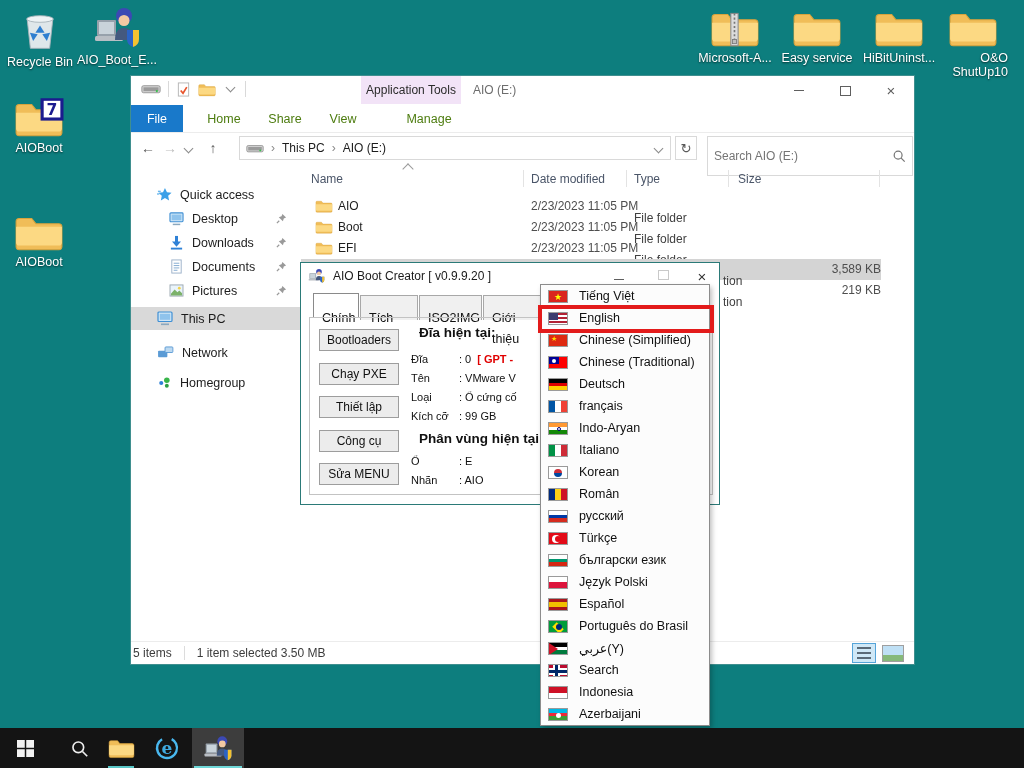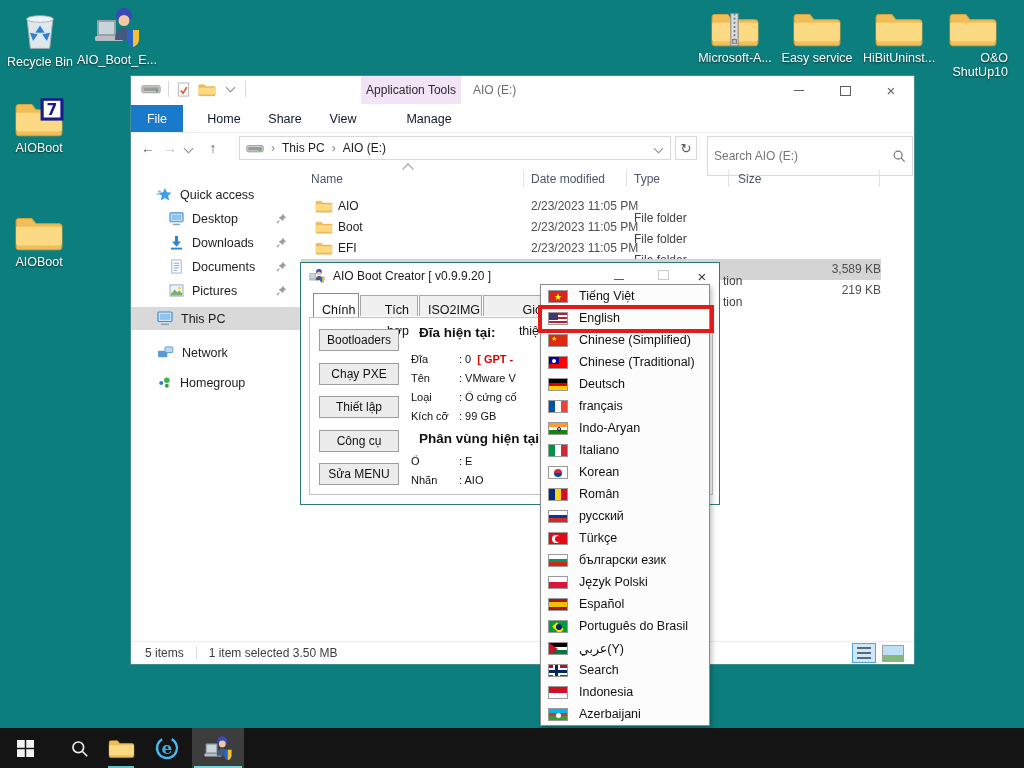--- a/index.html
+++ b/index.html
@@ -15,21 +15,21 @@
   .qat{position:absolute;left:10px;top:5px;display:flex;align-items:center;gap:7px}
   .qat .sep{width:1px;height:16px;background:#d9d9d9}
   .apptools{position:absolute;left:230px;top:0;width:100px;height:28px;background:#f2e3f7;color:#2b2b2b;font-size:12px;display:flex;align-items:center;justify-content:center}
   .win-title{position:absolute;left:342px;top:0;height:29px;line-height:29px;color:#6d6d6d;font-size:12px}
   .win-controls{position:absolute;right:0;top:0;height:29px;display:flex}
   .wc{width:46px;height:29px;display:flex;align-items:center;justify-content:center;color:#5f5f5f}
   .glyph-min{width:10px;height:0;border-top:1px solid #5f5f5f}
   .glyph-max{width:9px;height:8px;border:1px solid #5f5f5f}
   .glyph-close{font-size:15px;line-height:15px;color:#5f5f5f}
   .ribbon{display:flex;height:27px;border-bottom:1px solid #ececec;align-items:stretch}
-  .rtab{display:flex;align-items:center;justify-content:center;font-size:12.5px;color:#0f172a}
+  .rtab{display:flex;align-items:center;justify-content:center;font-size:12.5px;color:#4d7c0f}
   .rtab.file{width:52px;background:#1979ca;color:#fff}
   .rtab.home{width:62px;margin-left:10px}
   .rtab.share{width:60px}
   .rtab.view{width:56px}
   .rtab.manage{width:72px;margin-left:22px}
   .addr-row{position:relative;height:30px;display:flex;align-items:center}
   .nav-arrow{color:#5a5a5a;font-size:14px;width:22px;text-align:center}
   .nav-arrow.disabled{color:#bdbdbd}
   .chev{display:inline-block;width:6px;height:6px;border-right:1.4px solid #8a8a8a;border-bottom:1.4px solid #8a8a8a;transform:rotate(45deg);margin:0 4px}
   .addr-box{position:absolute;left:108px;top:3px;width:432px;height:24px;border:1px solid #d9d9d9;display:flex;align-items:center;padding-left:6px;box-sizing:border-box}
@@ -57,36 +57,36 @@
   .frow{position:absolute;left:170px;width:580px;height:21px;font-size:12px;color:#1e1e1e}
   .frow.selected{background:#d4d4d4}
   .frow .fico{position:absolute;left:14px;top:3px}
   .frow .fname{position:absolute;left:37px;top:3px}
   .frow .fdate{position:absolute;left:230px;top:3px;color:#4e4e4e}
   .frow .ftype{position:absolute;left:333px;top:15px;color:#404040}
   .frow .ftype.fragment{left:422px}
   .frow .fsize{position:absolute;left:435px;width:145px;top:3px;text-align:right;color:#4e4e4e}
   
   .statusbar{position:absolute;left:0;bottom:0;width:100%;height:22px;border-top:1px solid #ececec;background:#fff;display:flex;align-items:center;font-size:12px;color:#3c3c3c}
-  .statusbar .st1{margin-left:14px}
+  .statusbar .st1{margin-left:2px}
   .statusbar .stsep{width:1px;height:14px;background:#dcdcdc;margin:0 12px}
   .view-toggles{margin-left:auto;margin-right:10px;display:flex;gap:6px;align-items:center}
   .view-list{width:24px;height:20px;background:#cfe8f7;border:1px solid #55a4d9;display:flex;align-items:center;justify-content:center;box-sizing:border-box}
   .view-list i{display:block;width:14px;height:12px;background:
      linear-gradient(180deg,#5a6a78 0 2px,transparent 2px 5px,#5a6a78 5px 7px,transparent 7px 10px,#5a6a78 10px 12px)}
   .view-thumb{width:22px;height:17px;border:1px solid #9f9f9f;background:linear-gradient(180deg,#bfe0f5 0 60%,#86b97a 60%);box-sizing:border-box}
   
   #dialog{position:absolute;left:300px;top:262px;width:420px;height:243px;background:#fff;border:1px solid #2b7a78;box-sizing:border-box;z-index:30;font-size:12.5px;color:#111}
   .dlg-titlebar{position:relative;height:26px;background:#fff;display:flex;align-items:center}
   .dlg-titlebar .dico{margin-left:7px;margin-right:8px}
   .dlg-title{font-size:12px;color:#1a1a1a}
   .dlg-controls{position:absolute;right:0;top:0;height:26px;display:flex;align-items:center}
   .dc{width:44px;text-align:center}
   .dlg-tabs{position:absolute;left:12px;top:32px;display:flex;gap:1px}
-  .dtab{height:21px;line-height:21px;padding:4px 8px;background:#f0f0f0;border:1px solid #a8a8a8;border-bottom:none;font-size:12.5px;text-align:right;box-sizing:border-box}
+  .dtab{height:21px;line-height:21px;padding:12px 8px;background:#f0f0f0;border:1px solid #a8a8a8;border-bottom:none;font-size:12.5px;text-align:left;box-sizing:border-box}
   .dtab.active{background:#fff;height:24px;position:relative;top:-2px;line-height:24px;border-color:#8a8a8a}
   .dlg-group{position:absolute;left:8px;top:54px;width:404px;height:178px;border:1px solid #c3c3c3;box-sizing:border-box}
   .dlg-btn{position:absolute;left:18px;width:80px;height:22px;background:#ececec;border:1px solid #9d9d9d;font-size:12px;display:flex;align-items:center;justify-content:center;box-sizing:border-box;color:#111}
   .dlg-h{position:absolute;left:118px;font-weight:bold;font-size:13.5px}
   .dlg-row{position:absolute;left:110px;font-size:11px}
   .dlg-row .lbl{display:inline-block;width:48px}
   .dlg-row .red{color:#e00000;font-weight:bold;margin-left:6px}
   
   #langmenu{position:absolute;left:540px;top:284px;width:170px;background:#fcfcfc;border:1px solid #8c8c8c;box-sizing:border-box;z-index:40;box-shadow:2px 3px 5px rgba(0,0,0,.25)}
   .menu-item{display:flex;align-items:center;height:22px;padding-left:7px;gap:11px;font-size:12.5px;color:#101010}

